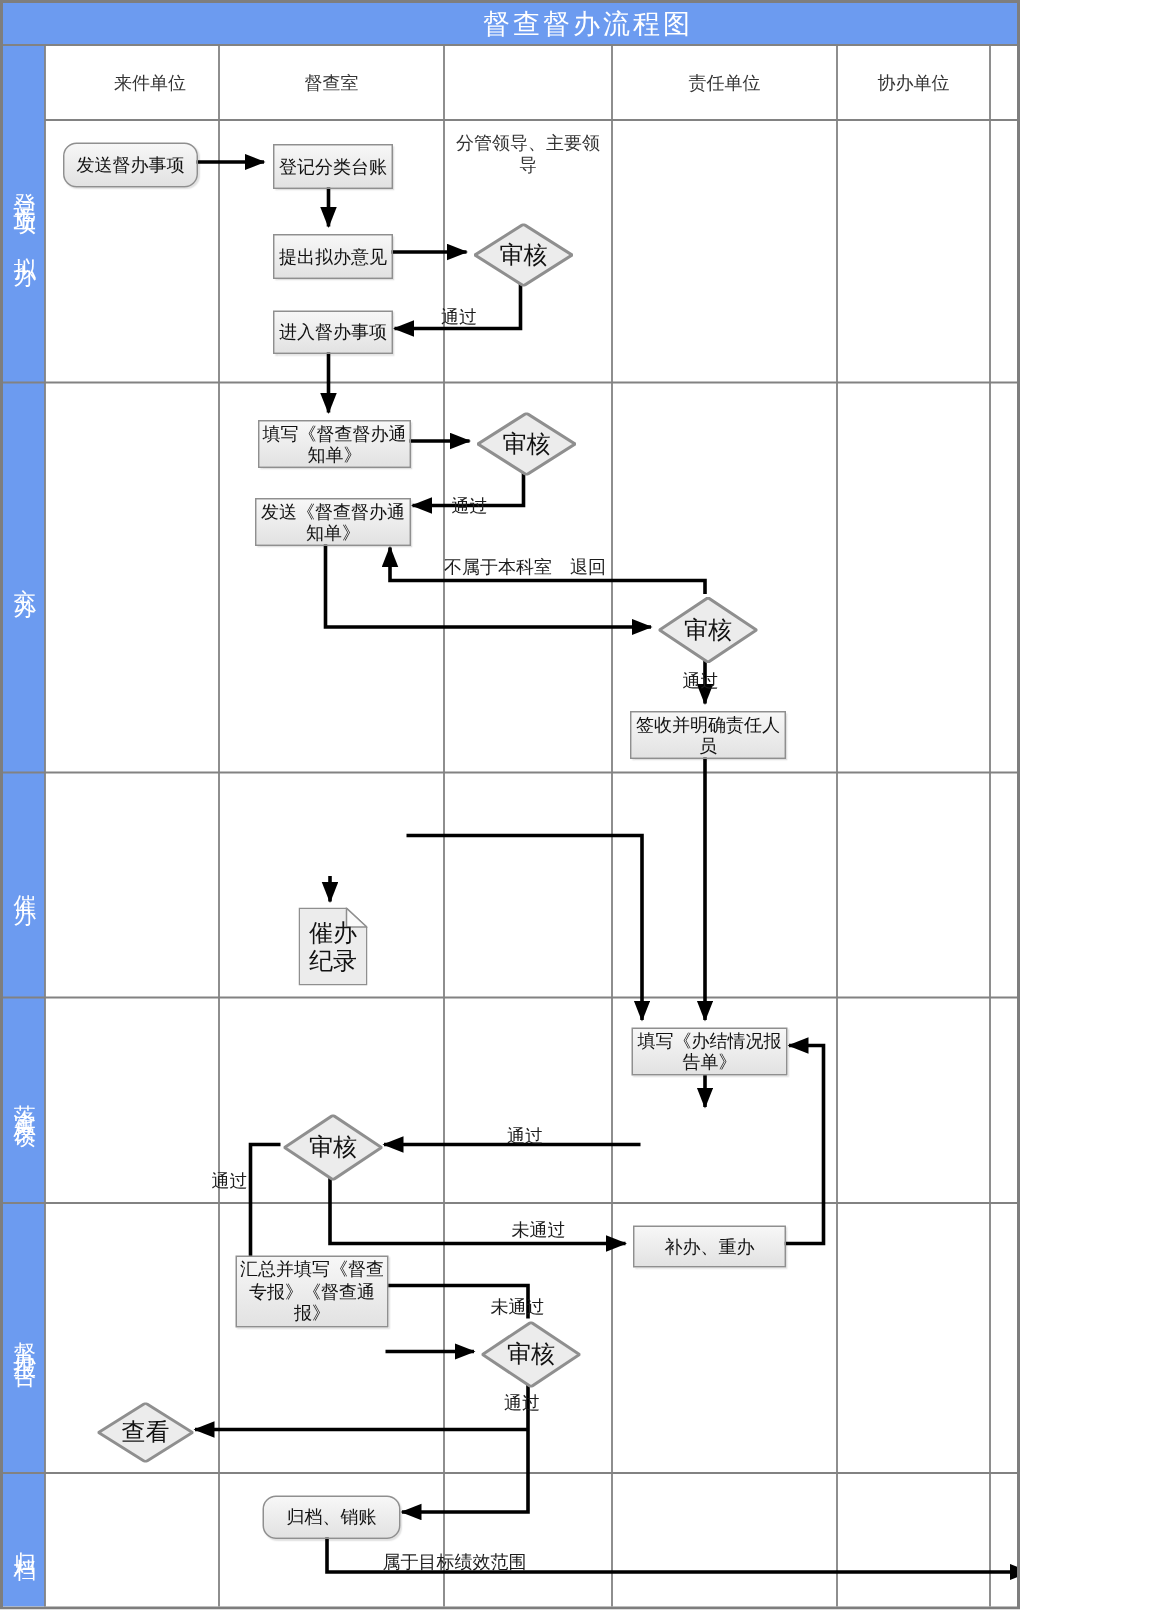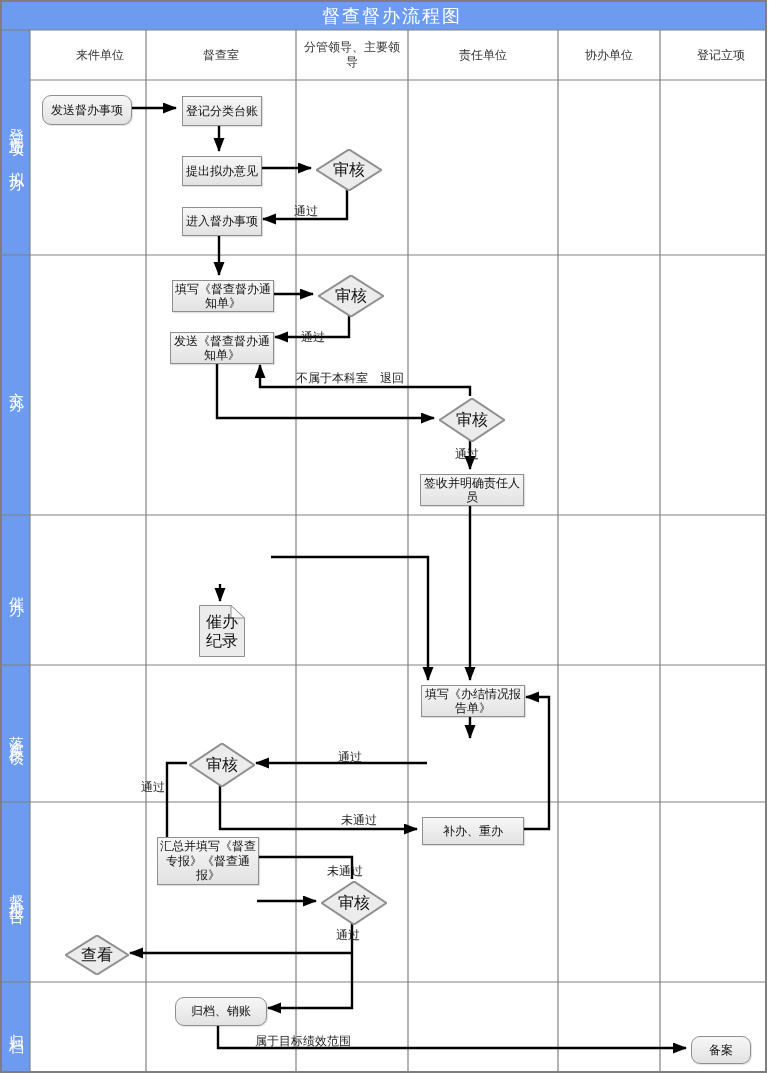--- a/index.html
+++ b/index.html
@@ -1,18 +1,18 @@
 <!DOCTYPE html>
 <html><head>
 <meta charset="utf-8">
 <style>
   html,body{margin:0;padding:0;background:#fff;}
   .stage{
     position:relative;
-    width:767px;height:1073px;
+    width:680px;height:1073px;
     box-sizing:border-box;
     border:2px solid #7e7e7e;
     background:#fff;
     font-family:"DejaVu Sans","Liberation Sans",sans-serif;
     overflow:hidden;
   }
   .titlebar{
     position:absolute;left:0;top:0;width:780px;height:28px;
     background:#6c9bf0;color:#fff;font-size:18px;
     display:flex;align-items:center;justify-content:center;
@@ -60,21 +60,21 @@
 </style>
 </head>
 <body>
 
 <div class="stage">
 
   <div class="titlebar">督查督办流程图</div>
 
   <div class="hcell" style="left:40px;width:116px;">来件单位</div>
   <div class="hcell" style="left:144px;width:150px;">督查室</div>
-  <div class="hcell" style="left:294px;width:112px;">分管领导、主要领导</div>
+  <div class="hcell" style="left:294px;width:112px;margin-top:48px;">分管领导、主要领导</div>
   <div class="hcell" style="left:406px;width:150px;">责任单位</div>
   <div class="hcell" style="left:556px;width:102px;">协办单位</div>
   <div class="hcell" style="left:658px;width:122px;">登记立项</div>
 
   <div class="sideseg" style="top:28px;height:225px;">
       <span>登记立项 拟办</span>
     </div>
   <div class="sideseg" style="top:253px;height:260px;">
       <span>交办</span>
     </div>

